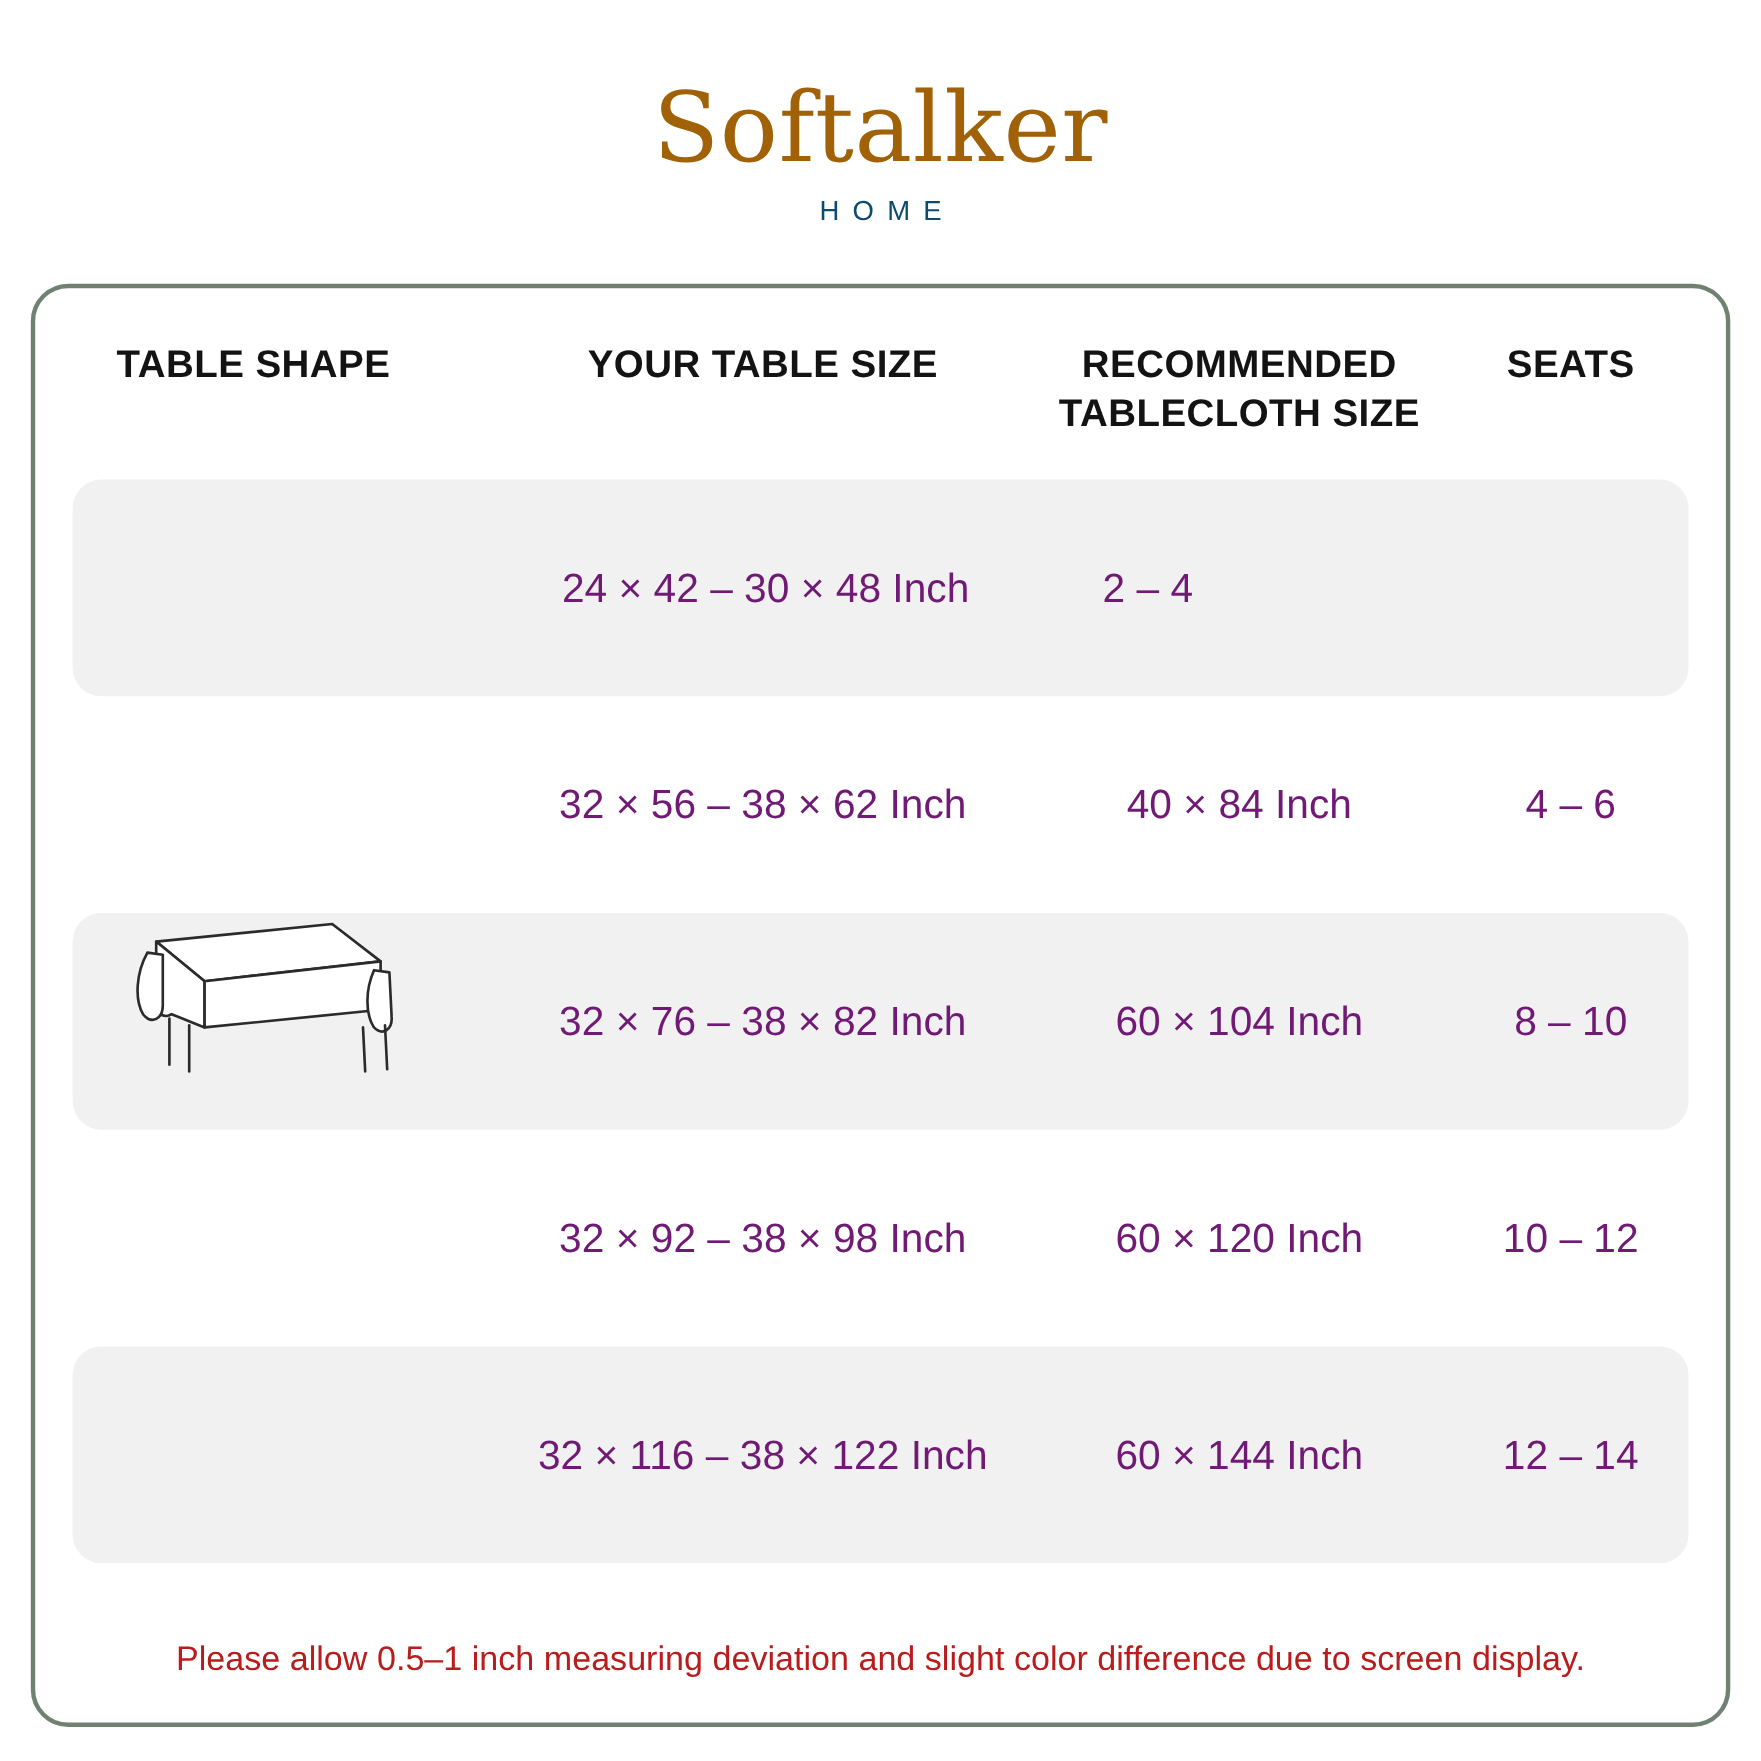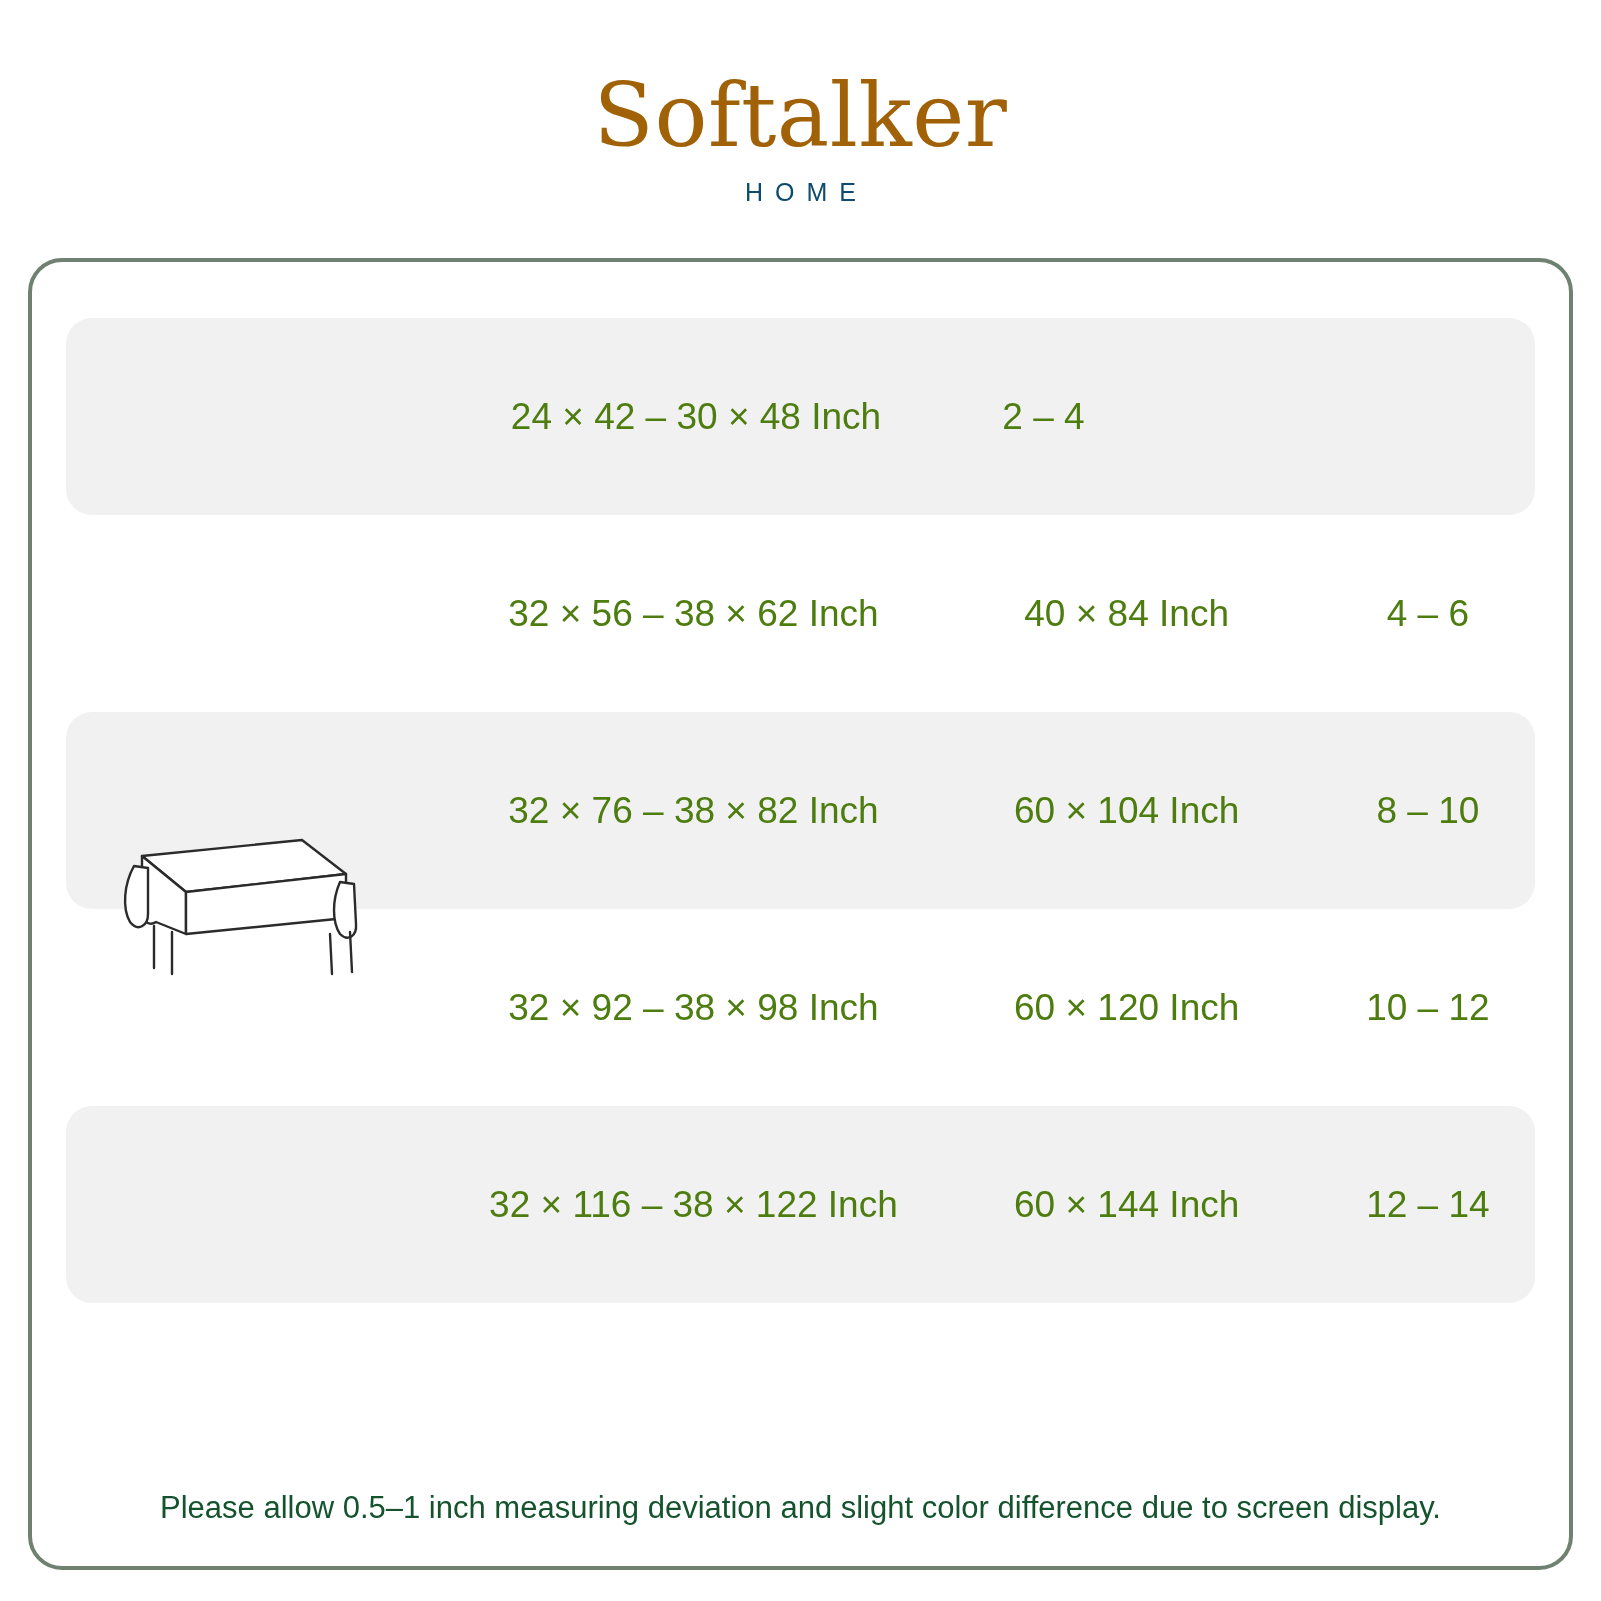--- a/index.html
+++ b/index.html
@@ -90,21 +90,21 @@
   }
   .row {
     display: flex;
     align-items: center;
     height: 197px;
     border-radius: 26px;
   }
   .row.alt { background: #f1f1f1; }
   .cell {
     font-size: 37px;
-    color: #4d7c0f;
+    color: #701a75;
     text-align: center;
     font-weight: 400;
   }
   .cell.size   { width: 480px; }
   .cell.rec    { width: 390px; }
   .cell.seats  { width: 215px; text-align: center; }
   .spacer-shape { width: 390px; }
 
   
   .illus {
@@ -116,36 +116,50 @@
   }
 
   
   .note {
     position: absolute;
     left: 0;
     bottom: 40px;
     width: 100%;
     text-align: center;
     font-size: 31px;
-    color: #14532d;
+    color: #b91c1c;
   }
 </style>
 </head>
 <body>
 
 <div class="page">
 
   <div class="brand">
     <div class="brand-name">Softalker</div>
     <div class="brand-sub">HOME</div>
   </div>
 
   <div class="card">
     <div class="table-grid">
 
+      <div class="head">
+        <div class="col-shape">
+          <div class="h">TABLE SHAPE</div>
+        </div>
+        <div class="col-size">
+          <div class="h">YOUR TABLE SIZE</div>
+        </div>
+        <div class="col-rec">
+          <div class="h">RECOMMENDED TABLECLOTH SIZE</div>
+        </div>
+        <div class="col-seats">
+          <div class="h">SEATS</div>
+        </div>
+      </div>
 
       <div class="rows">
 
         <div class="row alt">
           <div class="spacer-shape"></div>
           <div class="cell size">24 × 42 – 30 × 48 Inch</div>
           <div class="cell seats">2 – 4</div>
         </div>
 
         <div class="row">

